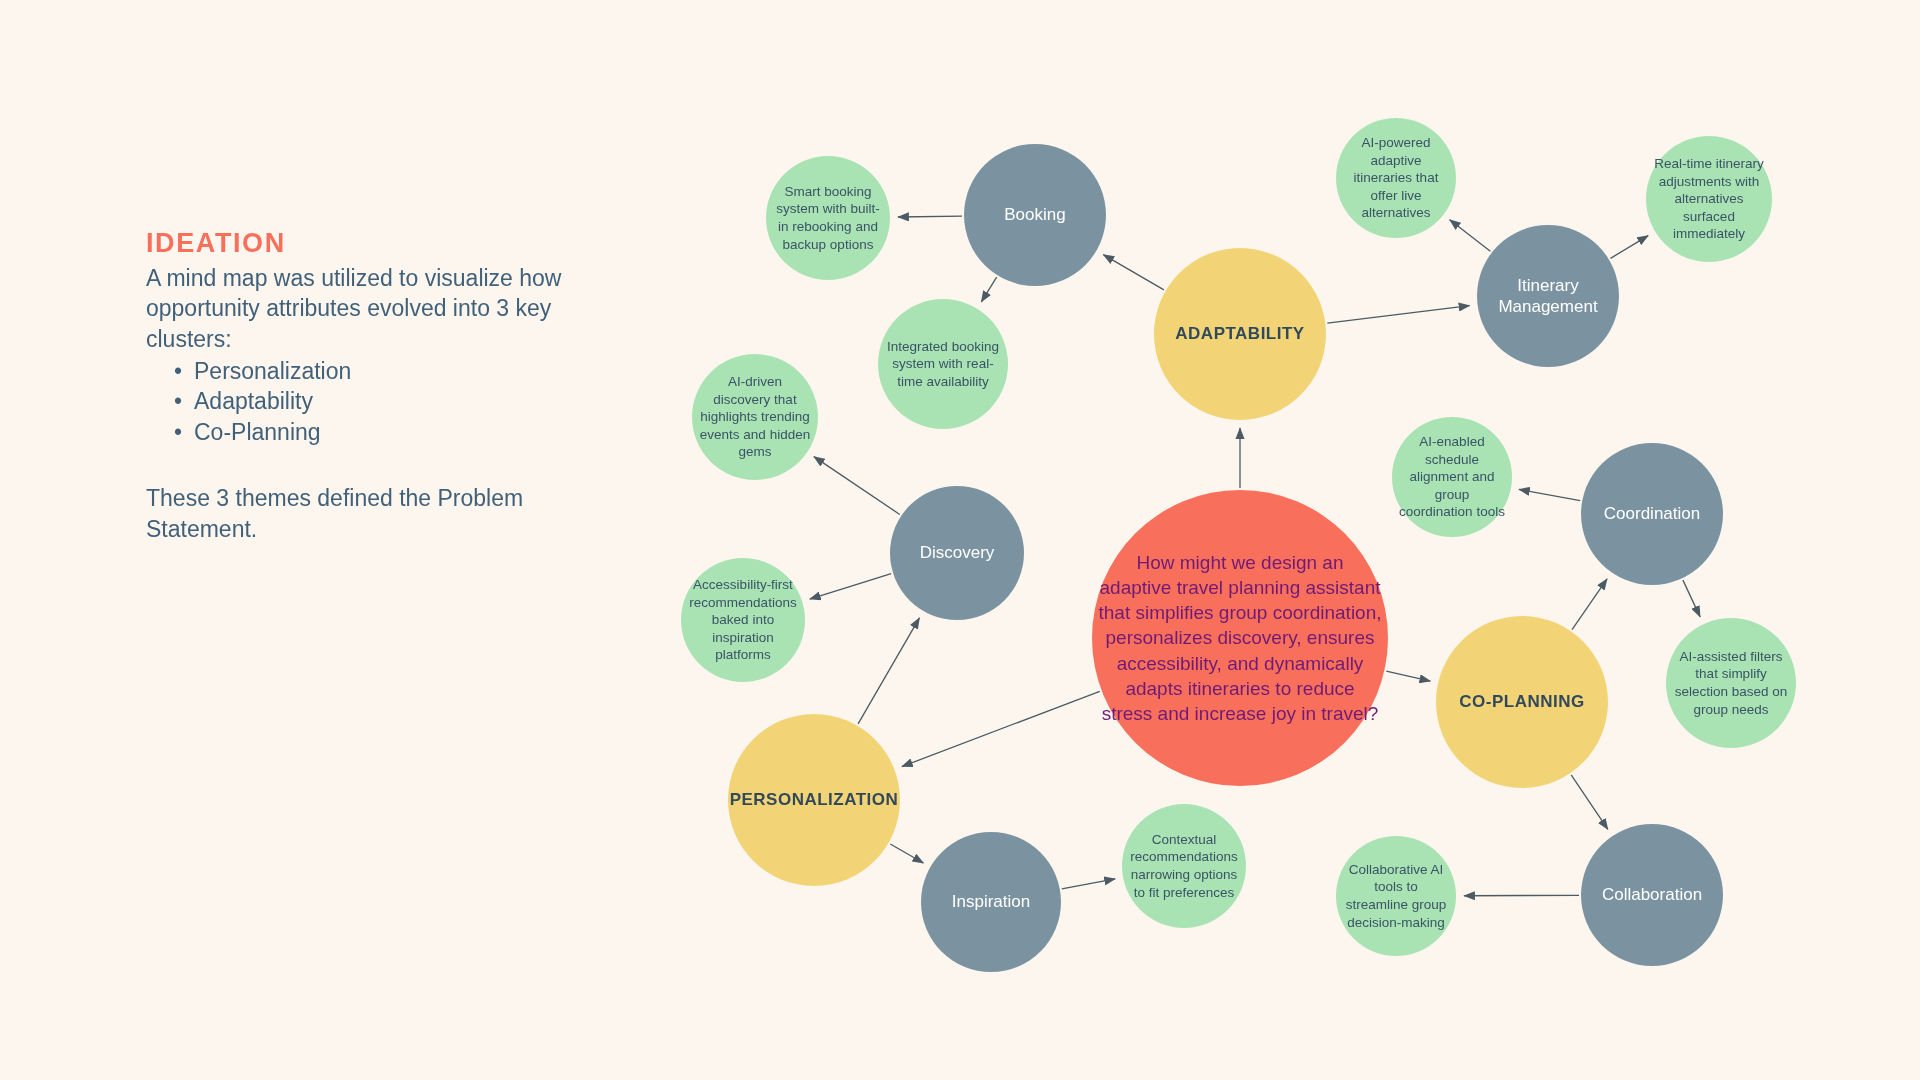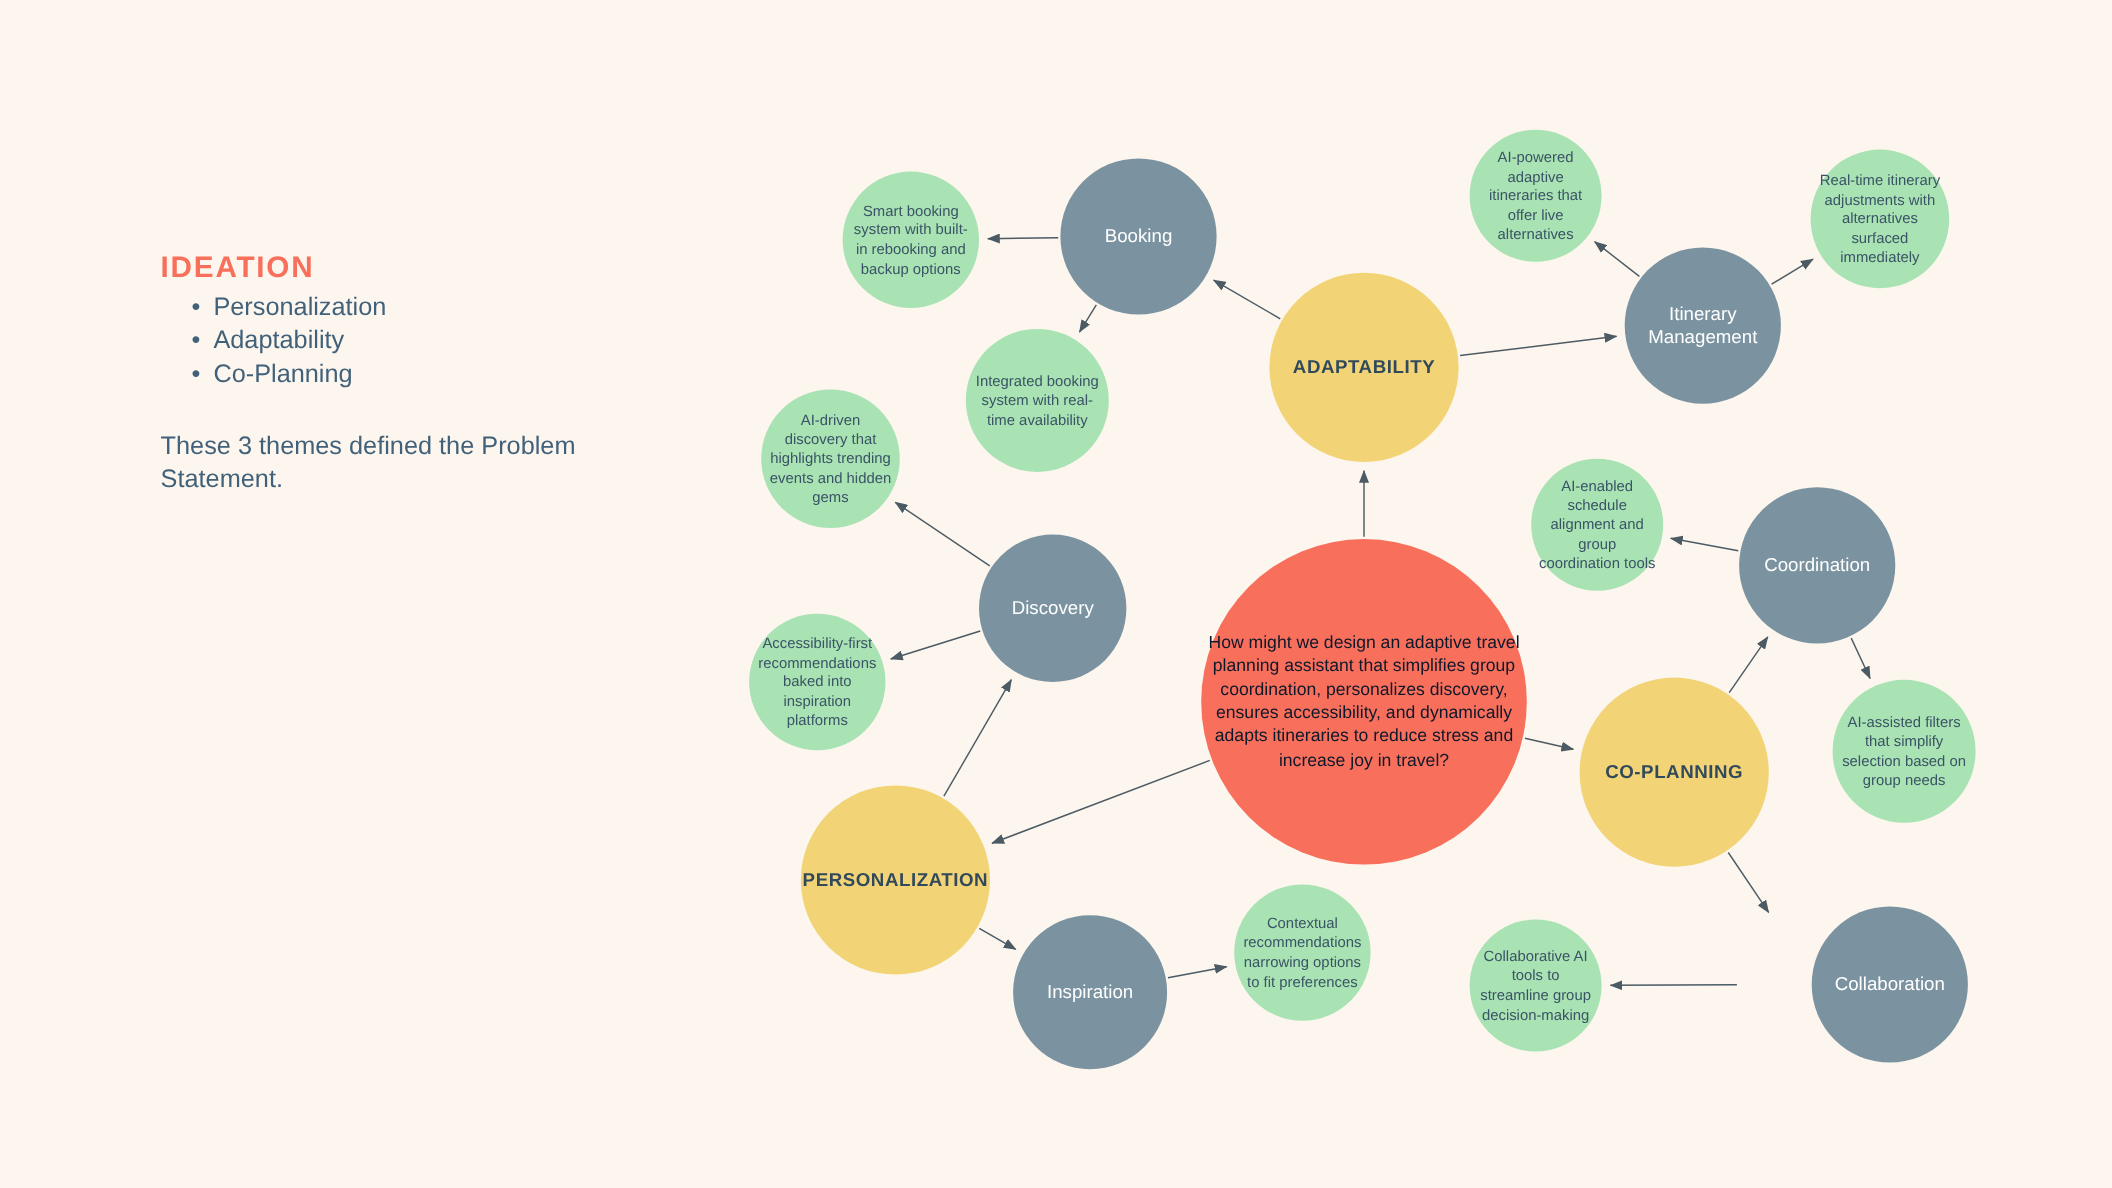--- a/index.html
+++ b/index.html
@@ -82,22 +82,22 @@
     position: absolute;
     border-radius: 50%;
     display: flex;
     align-items: center;
     justify-content: center;
     text-align: center;
     padding: 6px;
   }
   .node-core {
     background: #F8705C;
-    color: #0f172a;
-    font-size: 16px;
+    color: #701a75;
+    font-size: 19px;
     line-height: 1.33;
   }
   .node-theme {
     background: #F2D477;
     color: #31495B;
     font-weight: 700;
     font-size: 17px;
     letter-spacing: 0.5px;
   }
   .node-sub {
@@ -111,20 +111,21 @@
     color: #3A5366;
     font-size: 13.5px;
     line-height: 1.3;
   }
 </style>
 </head>
 <body>
 
 <div id="left-panel">
   <div id="eyebrow">IDEATION</div>
+  <p class="body-para">A mind map was utilized to visualize how opportunity attributes evolved into 3 key clusters:</p>
   <ul id="bullet-list">
     <li>Personalization</li>
     <li>Adaptability</li>
     <li>Co-Planning</li>
   </ul>
   <p id="closing-para" class="body-para">These 3 themes defined the Problem Statement.</p>
 </div>
 
 <div id="mindmap">
   <svg id="edges" viewBox="0 0 1920 1080">
@@ -176,21 +177,21 @@
       </div>
       <div class="node node-sub" style="left: 890px; top: 486px; width: 134px; height: 134px; align-items: center;">
         <span>Discovery</span>
       </div>
       <div class="node node-sub" style="left: 1581px; top: 443px; width: 142px; height: 142px; text-align: center;">
         <span>Coordination</span>
       </div>
       <div class="node node-sub" style="left: 921px; top: 832px; width: 140px; height: 140px;">
         <span>Inspiration</span>
       </div>
-      <div class="node node-sub" style="left: 1647px; top: 824px; width: 142px; height: 142px; text-align: center;">
+      <div class="node node-sub" style="left: 1581px; top: 824px; width: 142px; height: 142px; text-align: center;">
         <span>Collaboration</span>
       </div>
       <div class="node node-leaf" style="left: 766px; top: 156px; width: 124px; height: 124px;">
         <span>Smart booking system with built-in rebooking and backup options</span>
       </div>
       <div class="node node-leaf" style="left: 878px; top: 299px; width: 130px; height: 130px;">
         <span>Integrated booking system with real-time availability</span>
       </div>
       <div class="node node-leaf" style="left: 692px; top: 354px; width: 126px; height: 126px;">
         <span>AI-driven discovery that highlights trending events and hidden gems</span>

